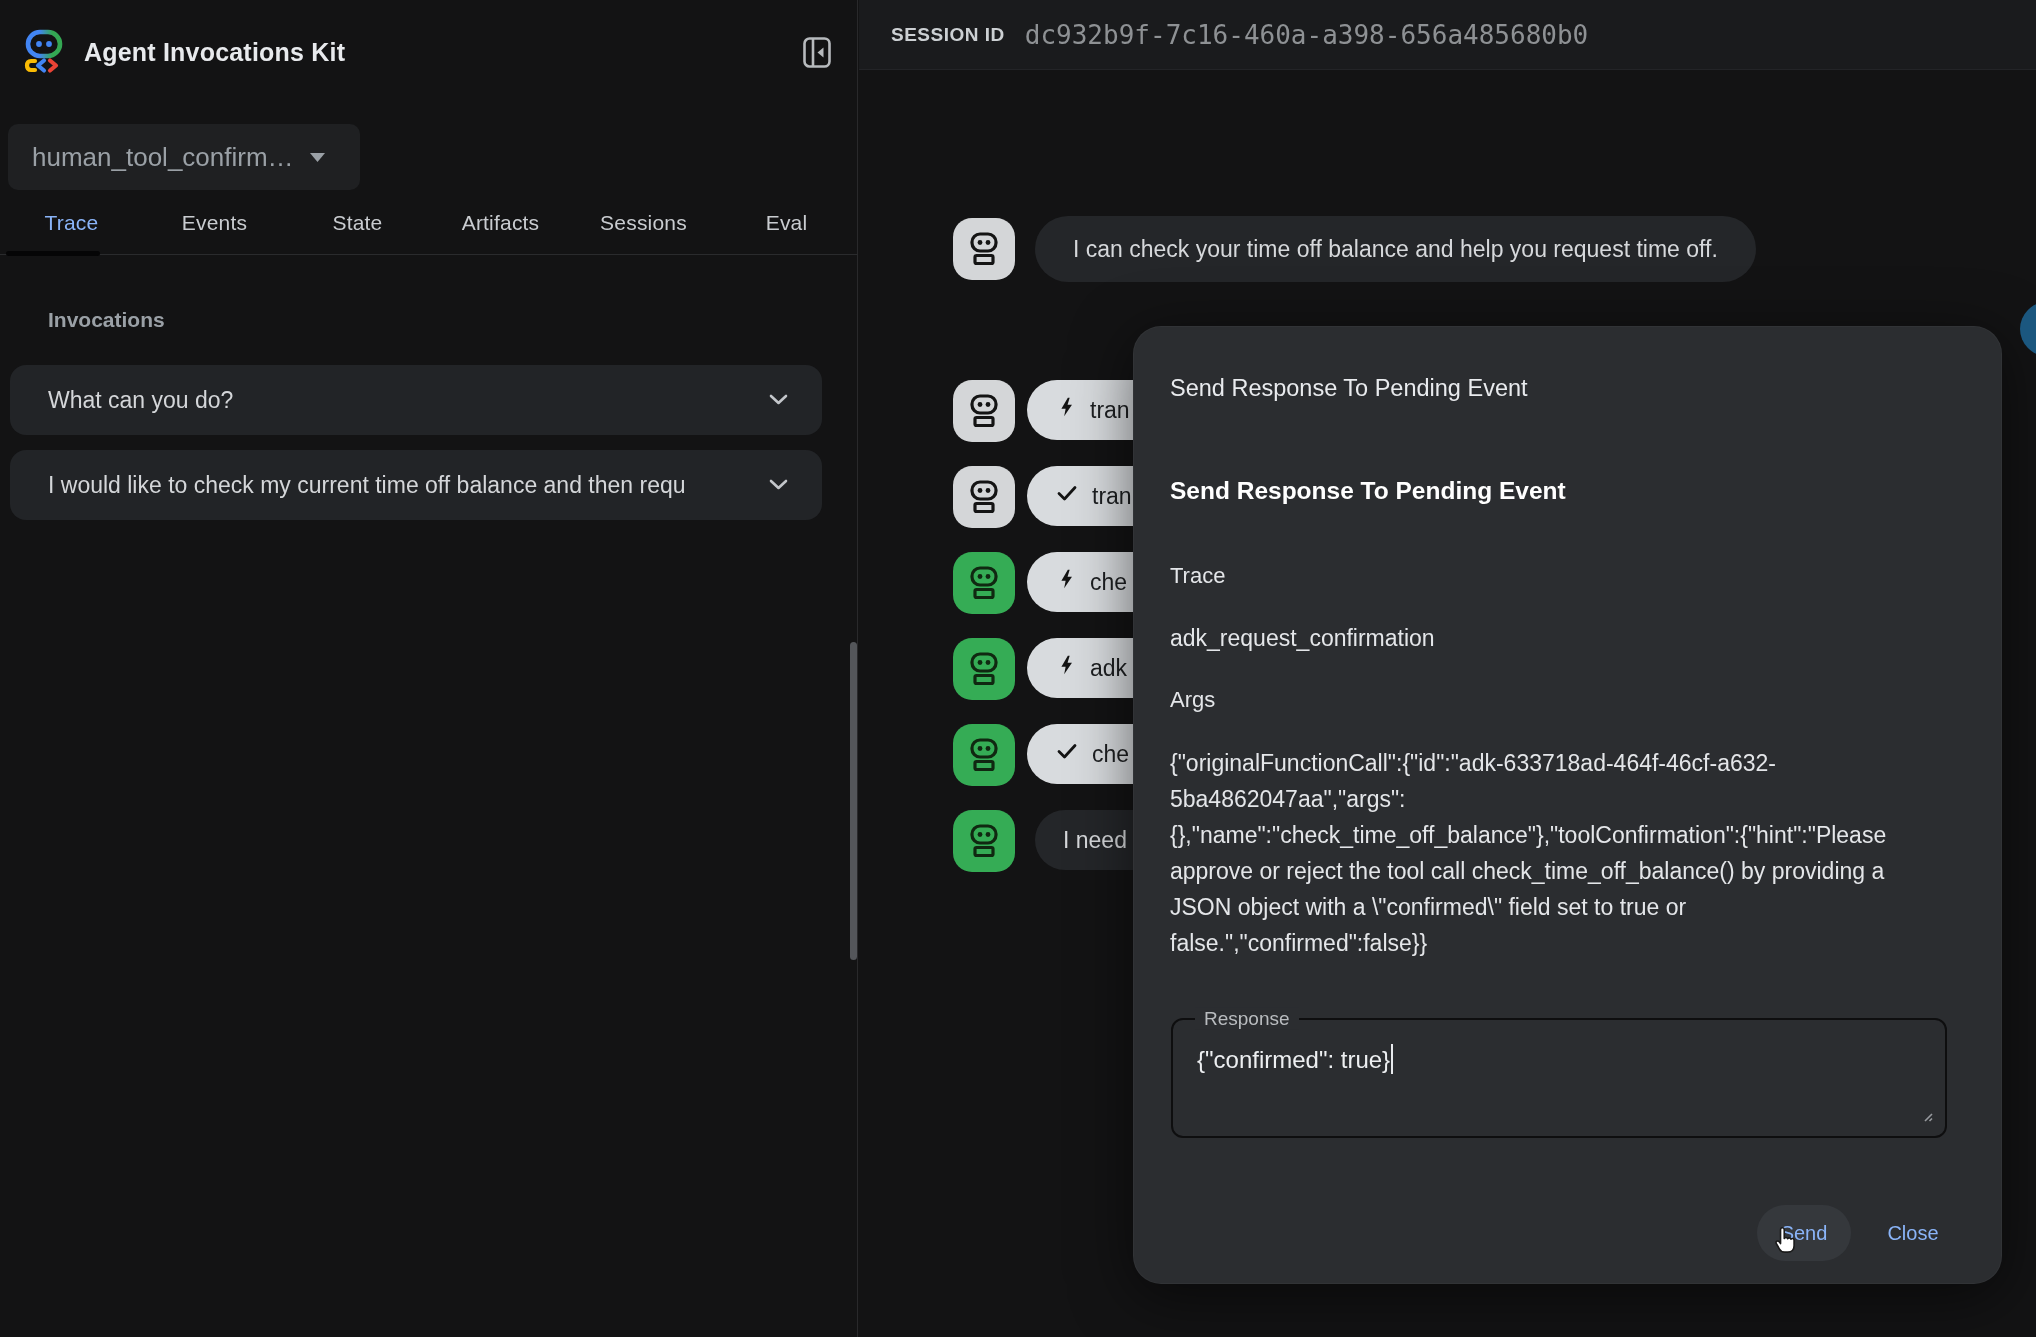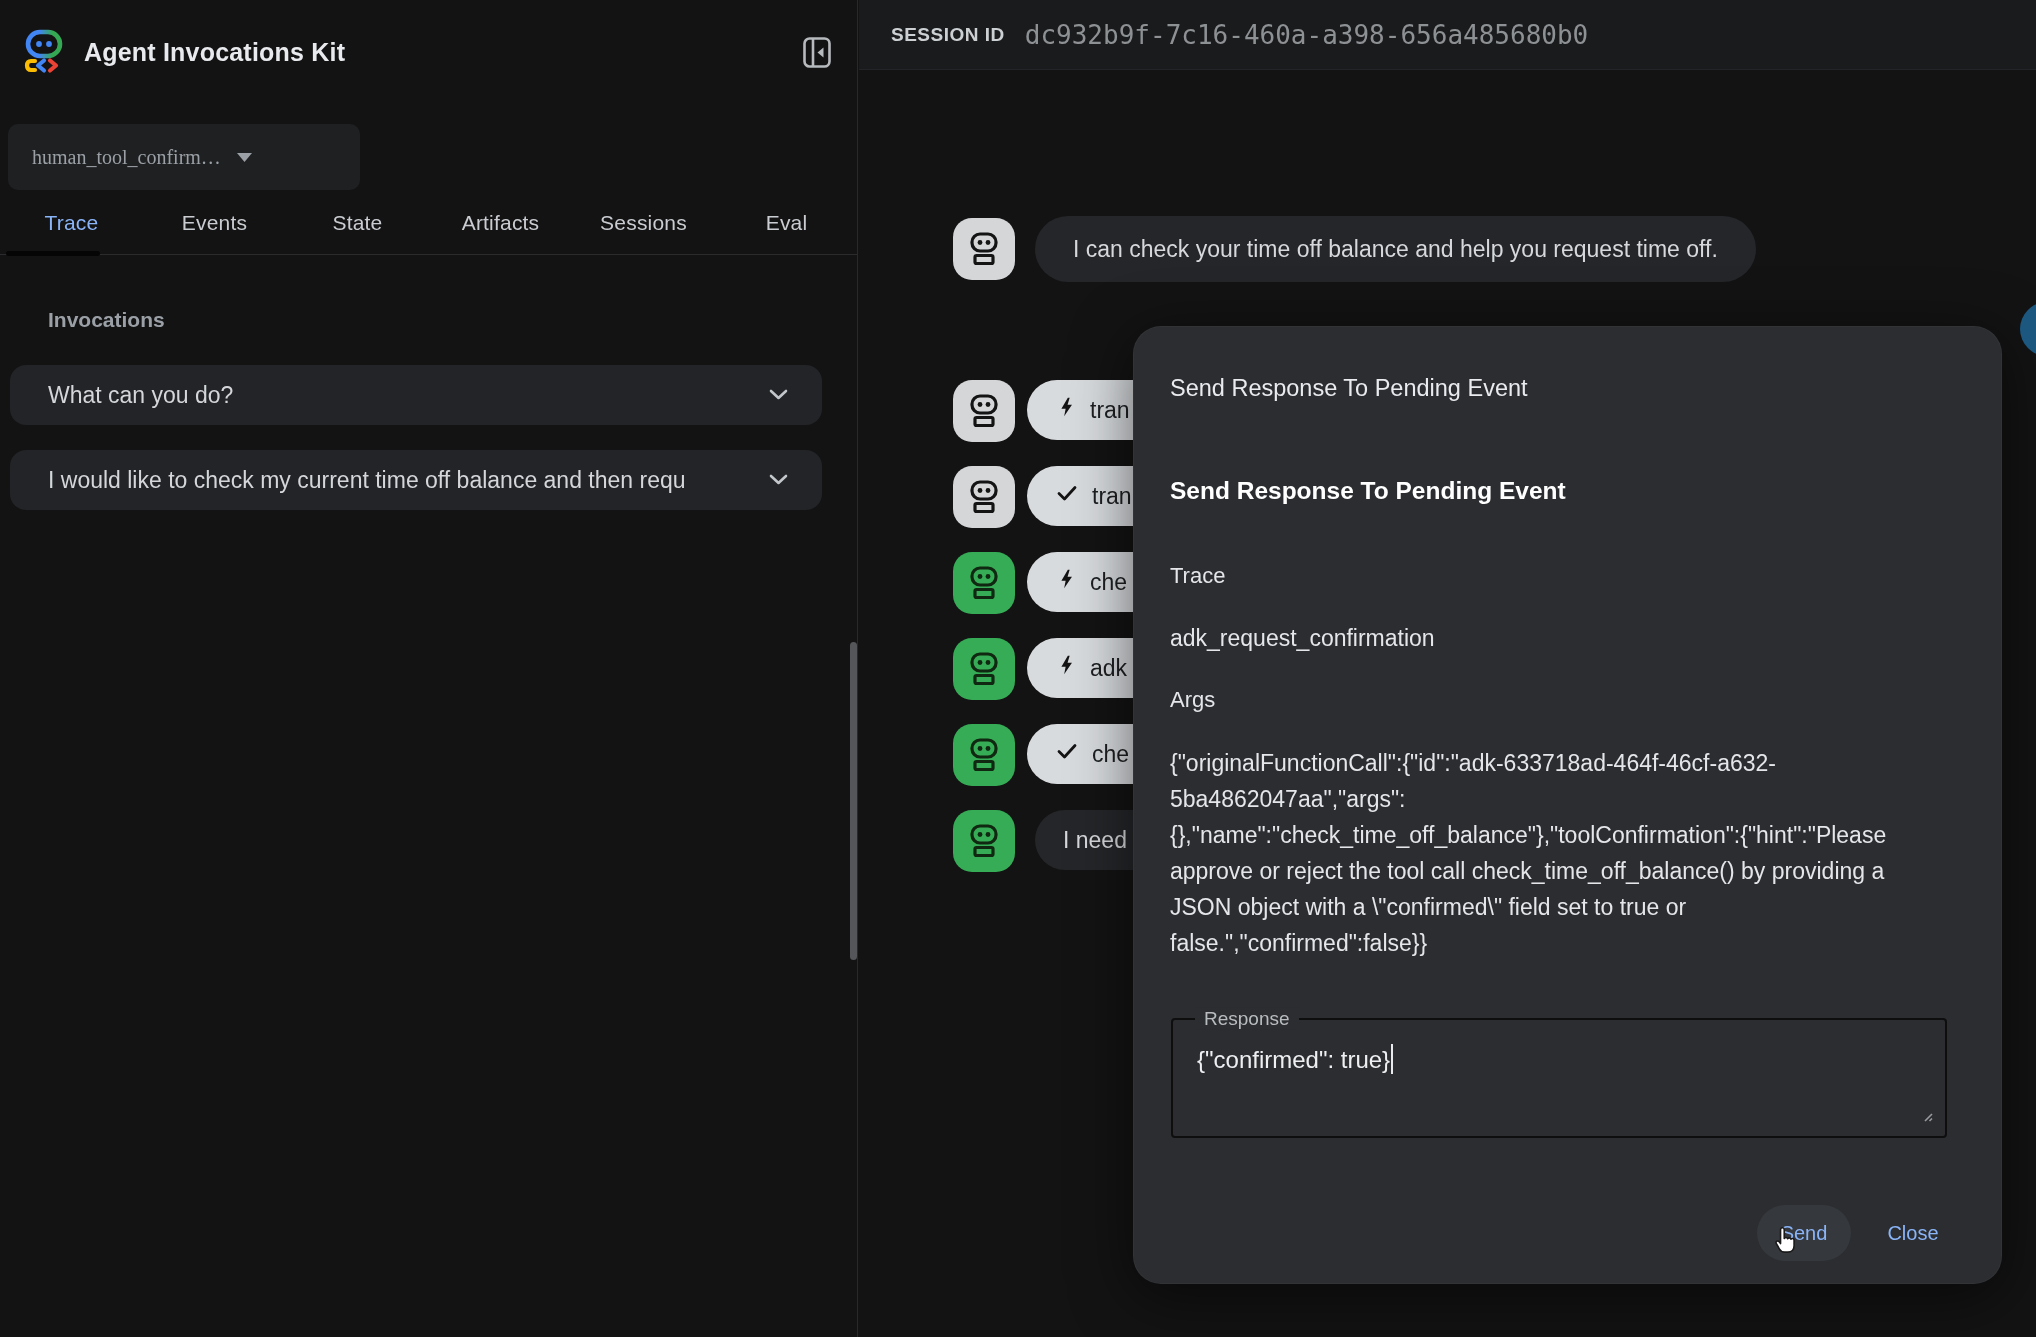--- a/index.html
+++ b/index.html
@@ -12,27 +12,27 @@
   html,body{background:#0c0c0d}
   body{font-family:"Liberation Sans",sans-serif;-webkit-font-smoothing:antialiased}
   #screen{position:relative;width:2036px;height:1337px;background:var(--surface);overflow:hidden}
   .abs{position:absolute}
 
   
   #left{position:absolute;left:0;top:0;width:858px;height:1337px;background:var(--surface);border-right:1px solid #29292b}
   #app-title{position:absolute;left:84px;top:38px;font-size:25px;font-weight:700;color:var(--txt-hi);letter-spacing:.2px}
   #collapse-btn{position:absolute;left:800px;top:36px;width:34px;height:36px;display:flex;align-items:center;justify-content:center;background:none;border:none;cursor:pointer}
   #agent-pill{position:absolute;left:8px;top:124px;width:352px;height:66px;border-radius:10px;background:var(--pill);display:flex;align-items:center;padding:0 24px;gap:16px;cursor:pointer;border:none}
-  #agent-pill .val{font-family:Liberation Serif, serif;font-size:20px;color:var(--txt-low);white-space:nowrap}
+  #agent-pill .val{font-family:Liberation Sans, sans-serif;font-size:26px;color:var(--txt-low);white-space:nowrap}
   #tabs{position:absolute;left:0;top:192px;width:858px;height:63px;border-bottom:1px solid #2a2b2d;display:flex}
   .tab{width:143px;height:100%;display:flex;align-items:center;justify-content:center;font-size:21px;color:var(--txt-mid);background:none;border:none;cursor:pointer;letter-spacing:.2px}
   .tab.active{color:var(--accent-blue)}
   #inkbar{position:absolute;left:6px;top:251px;width:94px;height:5px;background:#050506;border-radius:3px}
   #inv-heading{position:absolute;left:48px;top:308px;font-size:21px;font-weight:700;color:var(--txt-low)}
-  .inv-item{position:absolute;left:10px;width:812px;height:60px;border-radius:16px;background:var(--item);display:flex;align-items:center;padding:0 34px 0 38px;cursor:pointer;border:none}
+  .inv-item{position:absolute;left:10px;width:812px;height:70px;border-radius:16px;background:var(--item);display:flex;align-items:center;padding:0 34px 0 38px;cursor:pointer;border:none}
   .inv-item .txt{flex:1;font-size:23px;color:#d4d6d9;text-align:left;white-space:nowrap;overflow:hidden;margin-right:26px}
   #scroll-thumb{position:absolute;left:850px;top:642px;width:7px;height:318px;border-radius:4px;background:#54565a;cursor:pointer}
 
   
   #rheader{position:absolute;left:859px;top:0;width:1177px;height:70px;background:var(--header);display:flex;align-items:center;padding-left:32px;gap:20px;border-bottom:1px solid #232427}
   #rheader .lbl{font-size:19px;font-weight:700;letter-spacing:.5px;color:#ccd0d3}
   #rheader .val{font-family:"DejaVu Sans Mono",monospace;font-size:26px;color:#8e9194}
 
   
   .avatar{position:absolute;width:62px;height:62px;border-radius:19px;display:flex;align-items:center;justify-content:center}
@@ -43,21 +43,21 @@
   .user-bubble{position:absolute;height:60px;width:260px;border-radius:30px;background:var(--bubble);display:flex;align-items:center;padding-left:28px;font-size:23px;color:#d6d8db;white-space:nowrap}
   #fab{position:absolute;left:2020px;top:302px;width:54px;height:54px;border-radius:50%;background:var(--fab);border:none;cursor:pointer;z-index:12}
 
   
   #dialog{position:absolute;left:1133px;top:326px;width:869px;height:958px;background:var(--dialog);border-radius:28px;box-shadow:0 12px 60px rgba(0,0,0,.55);border:1px solid rgba(255,255,255,.03);z-index:10}
   #dialog .d-title{position:absolute;left:36px;top:48px;font-size:23.5px;color:#e9ebee}
   #dialog .d-subtitle{position:absolute;left:36px;top:150px;font-size:24.5px;font-weight:700;color:#ffffff}
   #dialog .d-label{position:absolute;left:36px;font-size:22px;color:#e4e6e9}
   #dialog .d-value{position:absolute;left:36px;font-size:23px;color:#e4e6e9}
   #args-text{position:absolute;left:36px;top:418px;width:724px;font-size:23px;line-height:36px;color:#e4e6e9;overflow-wrap:anywhere}
-  #response-field{position:absolute;left:37px;top:691px;width:776px;height:120px;border:2px solid #0e0e0f;border-radius:4px;cursor:text}
+  #response-field{position:absolute;left:37px;top:691px;width:776px;height:120px;border:2px solid #0e0e0f;border-radius:12px;cursor:text}
   #response-label{position:absolute;left:22px;top:0;transform:translateY(-55%);background:var(--dialog);padding:0 9px;font-size:19px;color:#b9bcbf}
   #response-value{position:absolute;left:24px;top:24px;font-size:24px;color:#edeff1;white-space:pre}
   #text-caret{display:inline-block;width:2px;height:30px;background:#e8eaed;vertical-align:-6px;margin-left:1px}
   #resize-handle{position:absolute;right:12px;bottom:10px;cursor:nwse-resize}
   .dlg-btn{position:absolute;top:878px;height:56px;display:flex;align-items:center;justify-content:center;font-size:20px;font-weight:500;color:var(--accent-blue);background:none;border:none;cursor:pointer;font-family:"Liberation Sans",sans-serif}
   #send-btn{left:623px;width:94px;border-radius:28px;background:#35383c}
   #close-btn{left:736px;width:86px}
   #cursor{position:absolute;left:1768px;top:1226px;z-index:50;pointer-events:none}
 </style>
 </head>

